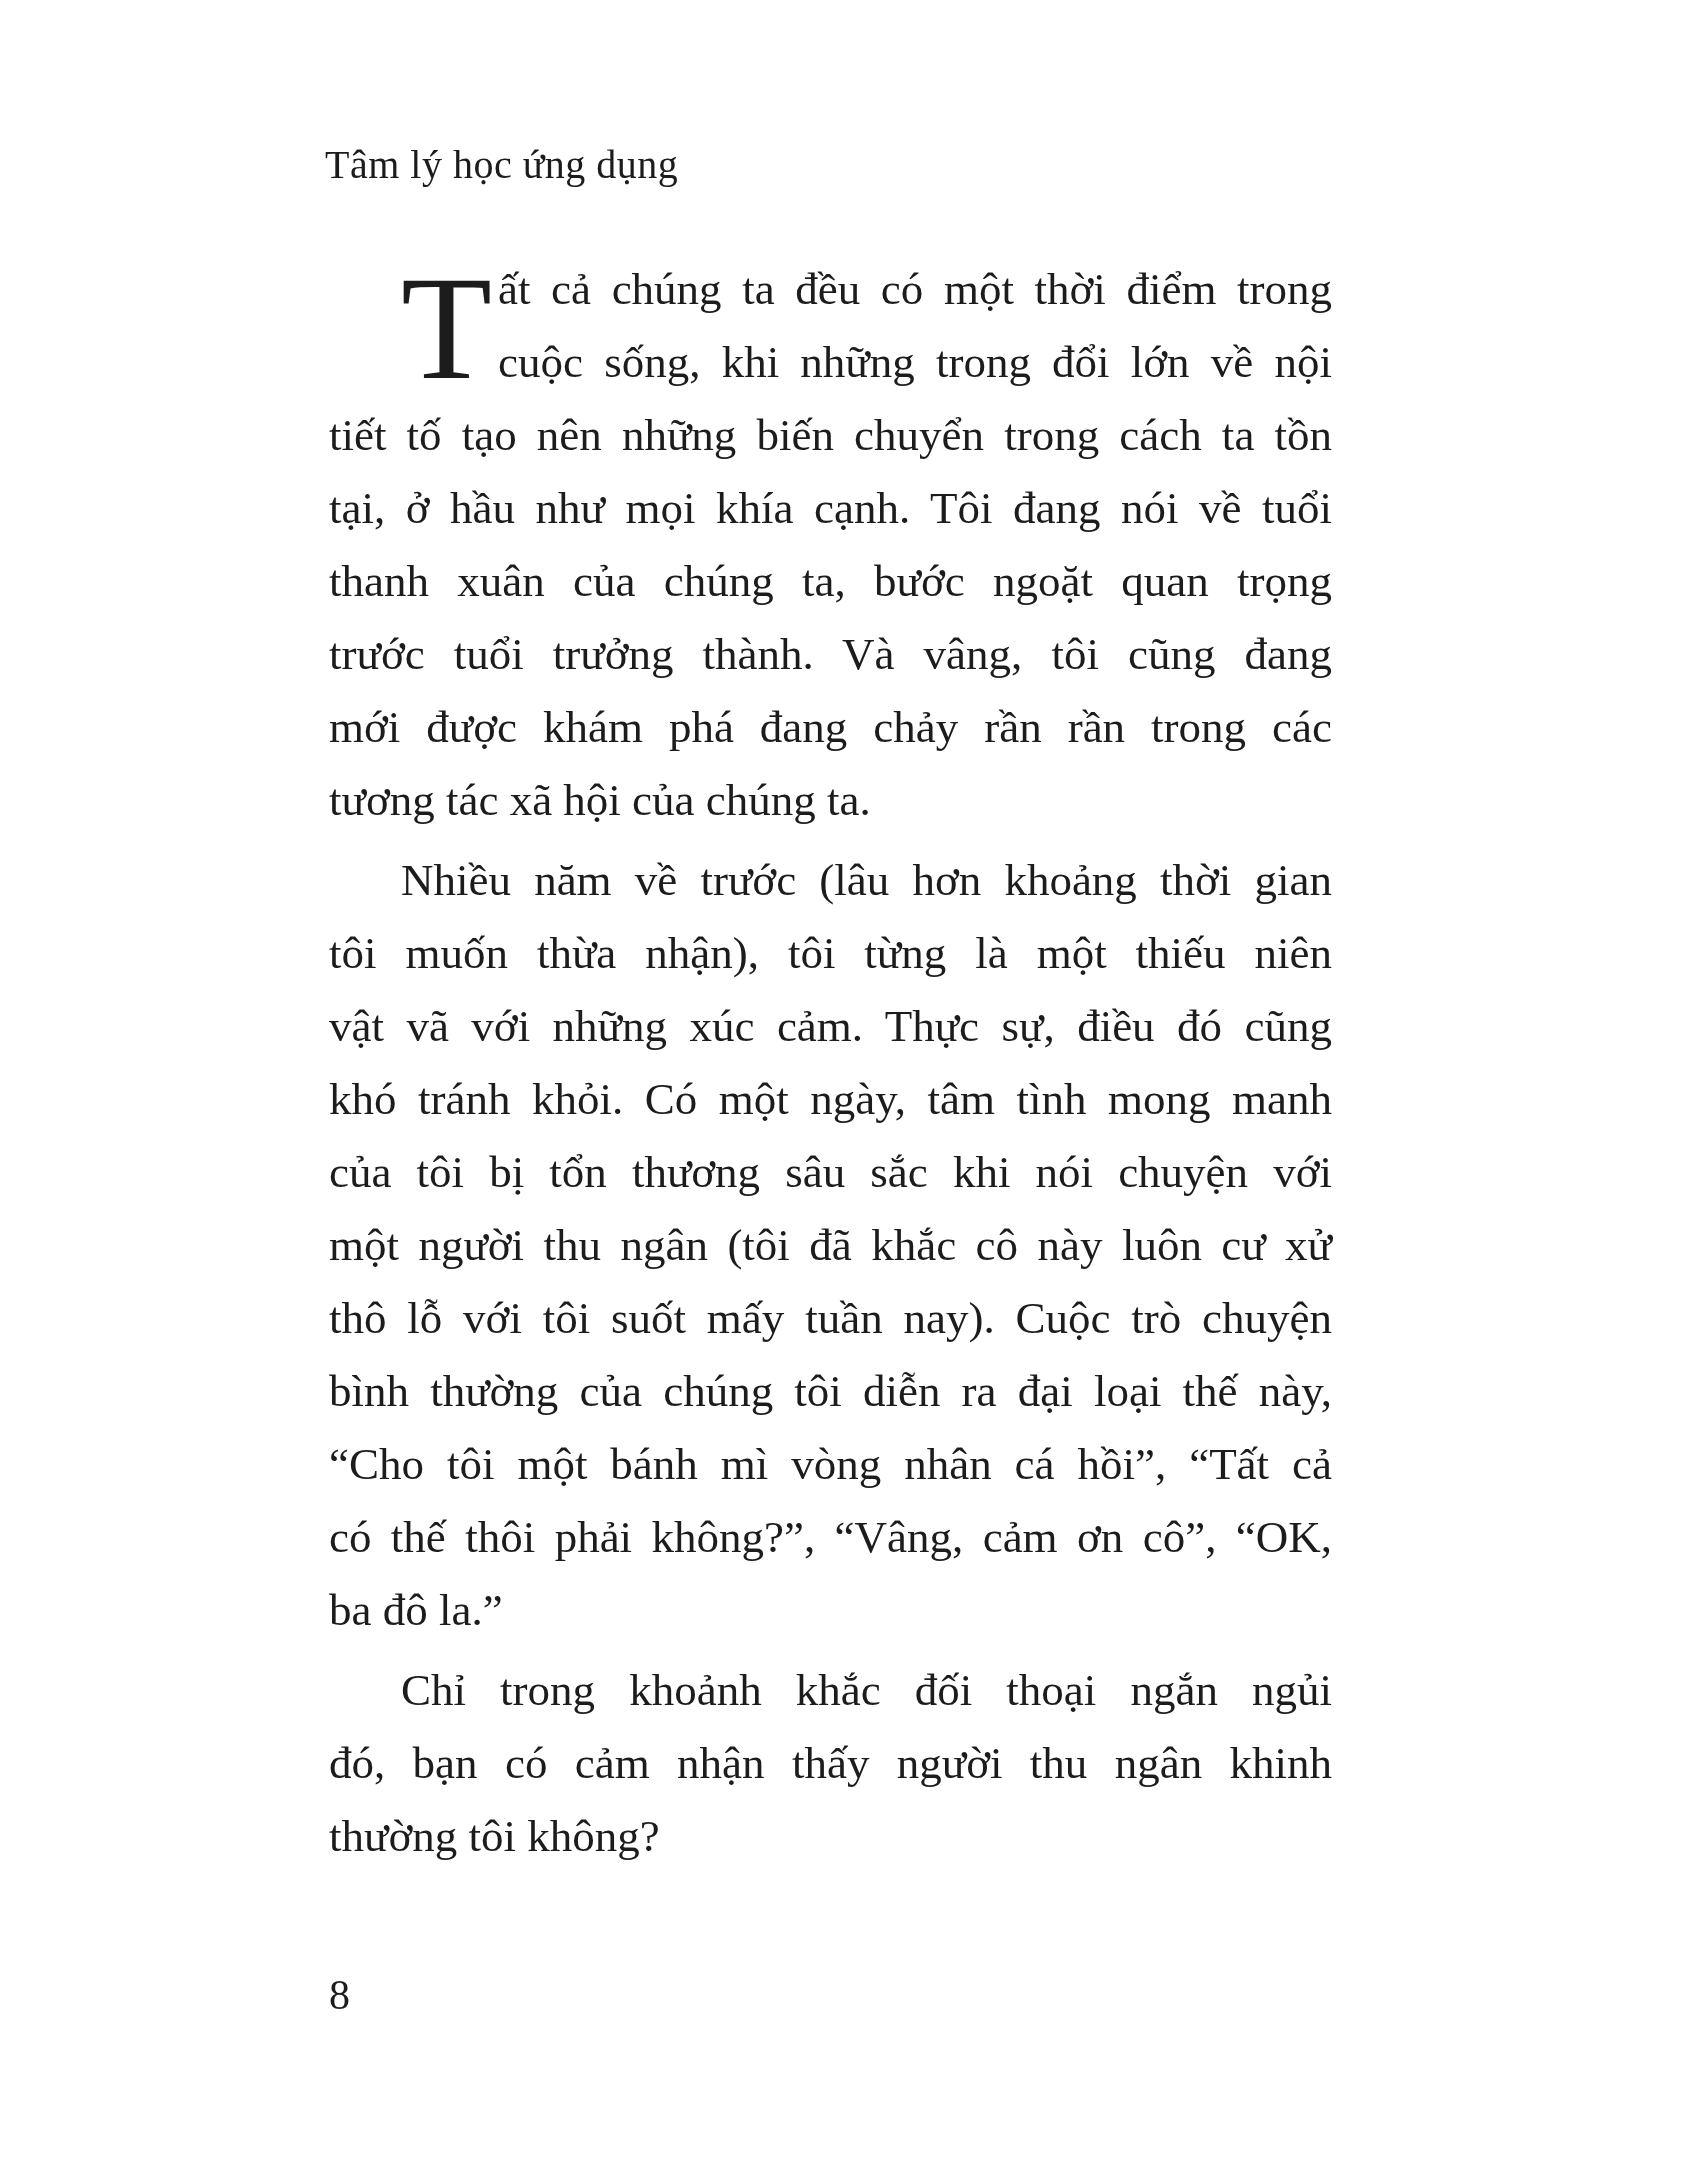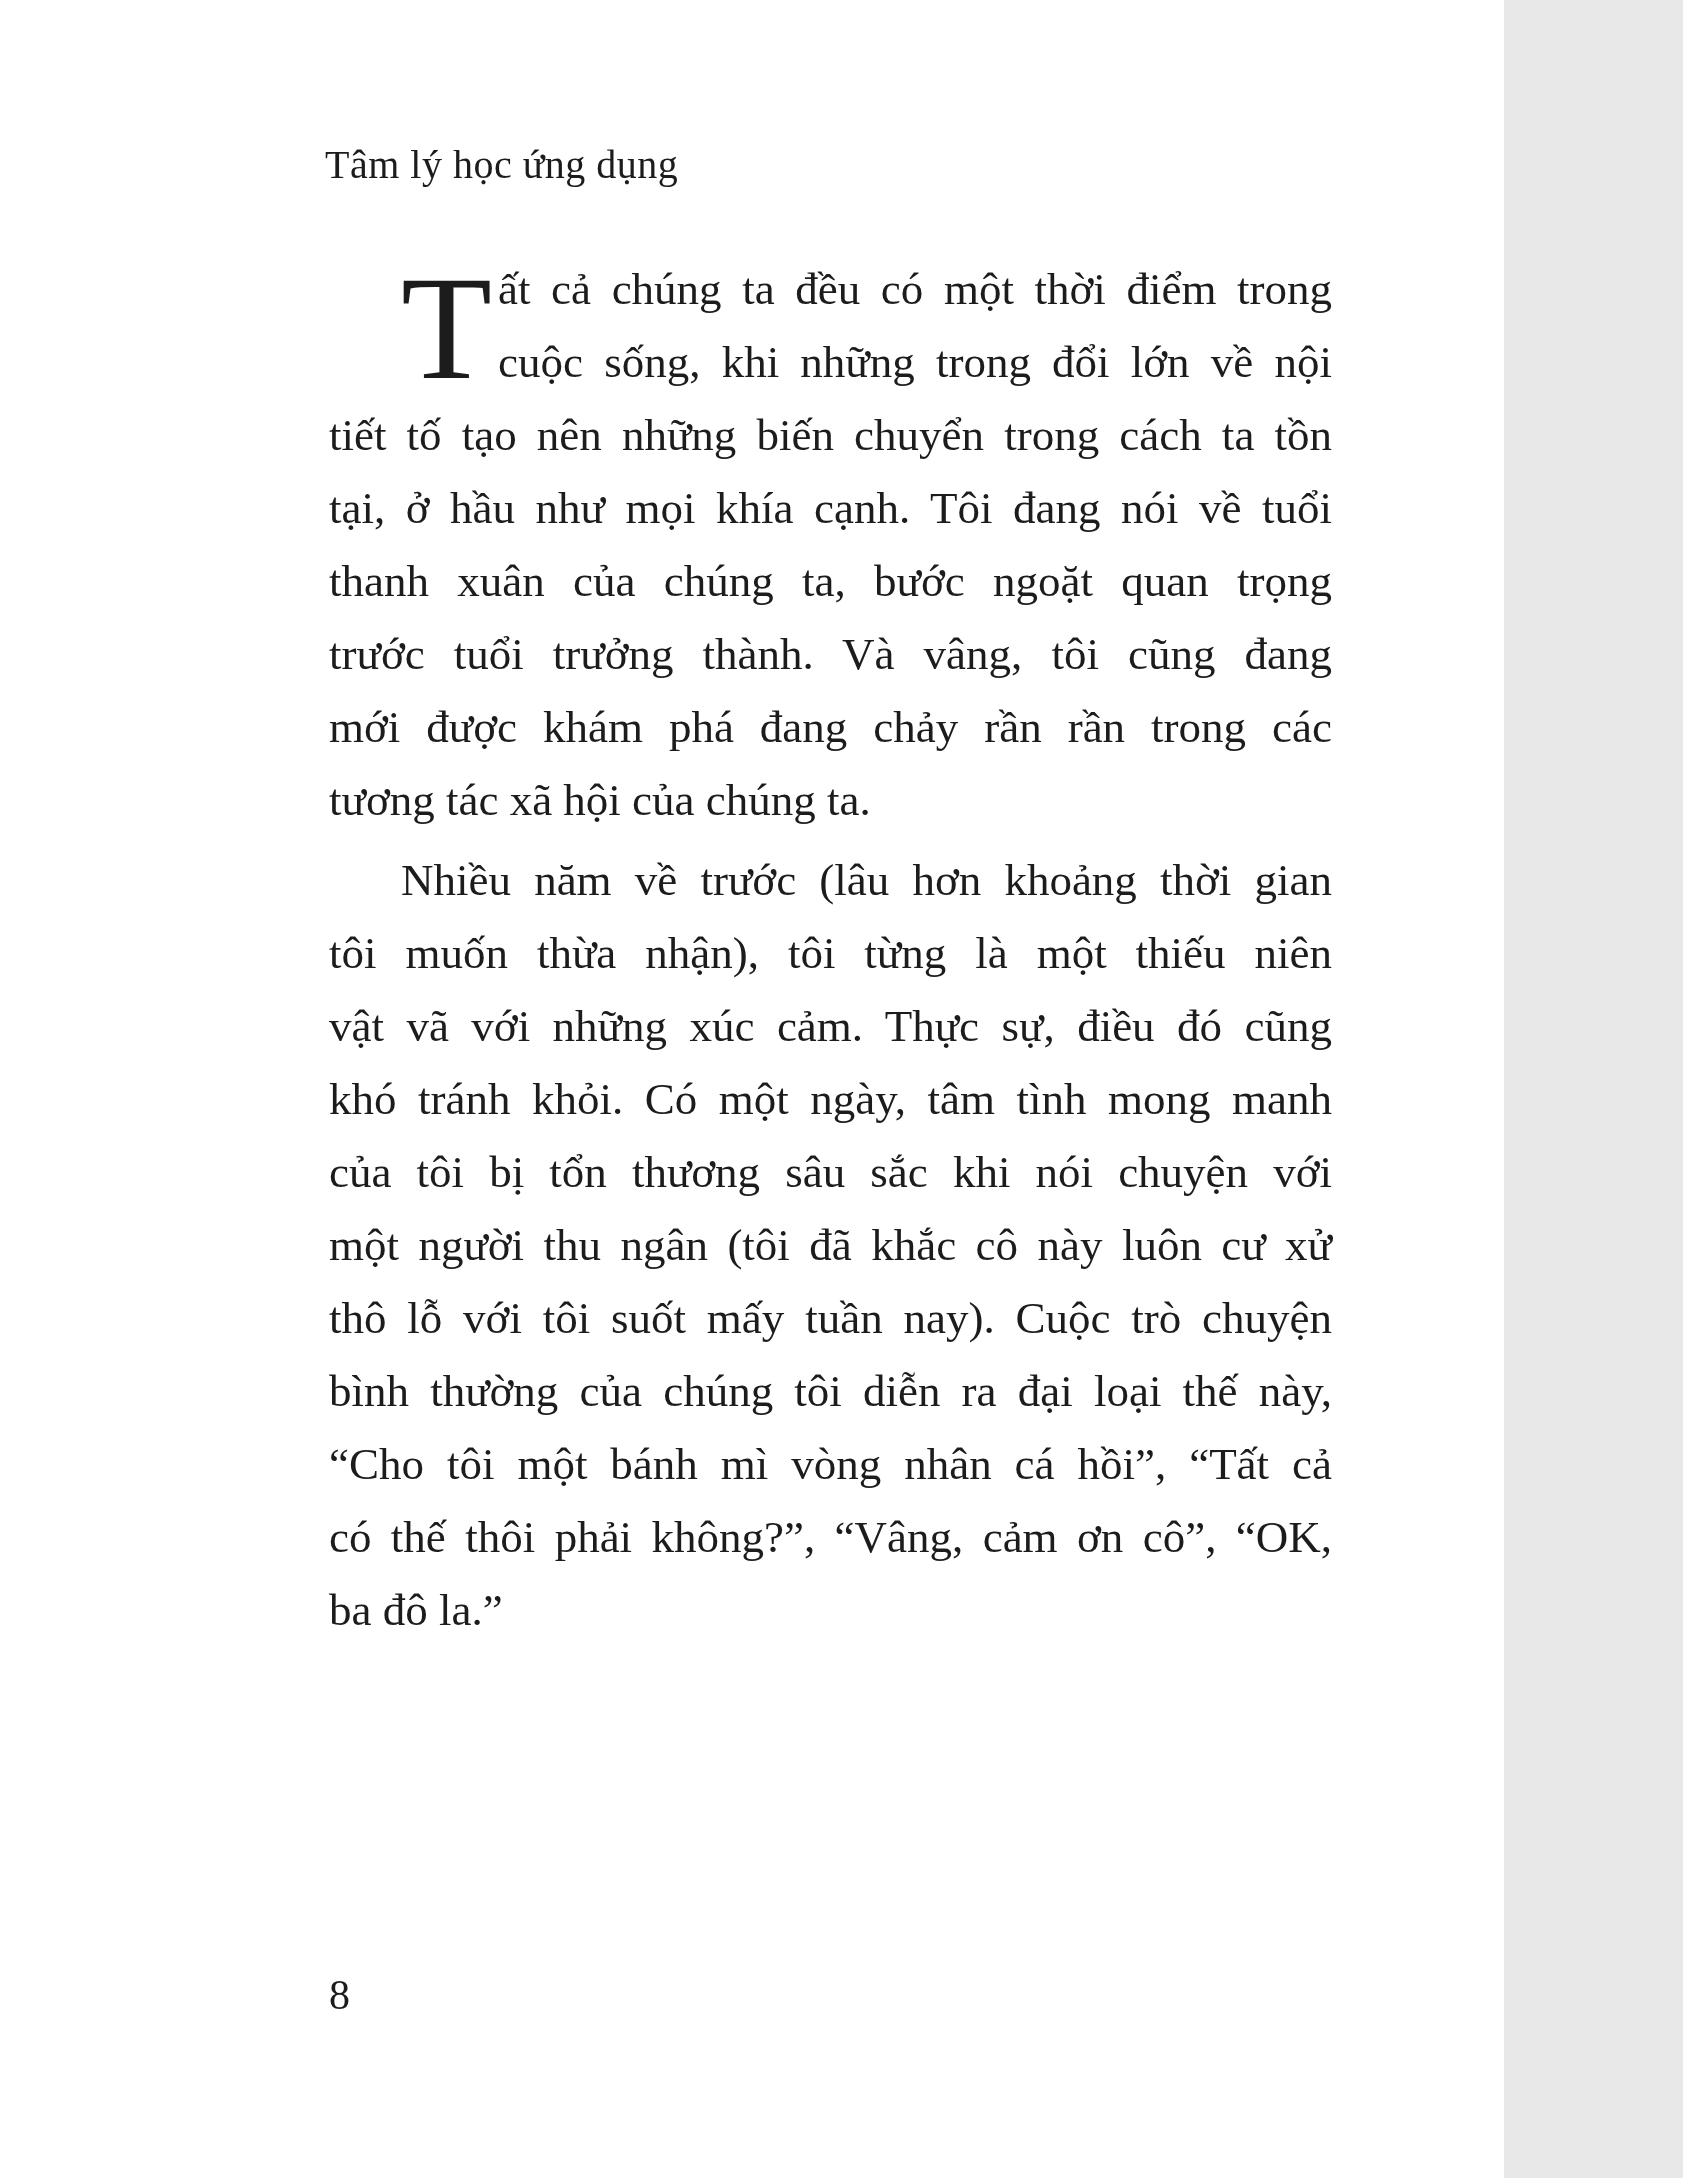--- a/index.html
+++ b/index.html
@@ -2,21 +2,21 @@
 <html><head>
 <meta charset="utf-8">
 <style>
   html, body {
     margin: 0;
     padding: 0;
     background: #e8e8e8;
   }
   .page {
     position: relative;
-    width: 1504px;
+    width: 1683px;
     height: 2178px;
     background: #ffffff;
     font-family: "Liberation Serif", "DejaVu Serif", serif;
     color: #1c1c1c;
     overflow: hidden;
   }
   .running-head {
     position: absolute;
     left: 325px;
     top: 143px;
@@ -86,19 +86,24 @@
       <div class="line">khó tránh khỏi. Có một ngày, tâm tình mong manh</div>
       <div class="line">của tôi bị tổn thương sâu sắc khi nói chuyện với</div>
       <div class="line">một người thu ngân (tôi đã khắc cô này luôn cư xử</div>
       <div class="line">thô lỗ với tôi suốt mấy tuần nay). Cuộc trò chuyện</div>
       <div class="line">bình thường của chúng tôi diễn ra đại loại thế này,</div>
       <div class="line">“Cho tôi một bánh mì vòng nhân cá hồi”, “Tất cả</div>
       <div class="line">có thế thôi phải không?”, “Vâng, cảm ơn cô”, “OK,</div>
       <div class="line last">ba đô la.”</div>
     </div>
 
+    <div class="para">
+      <div class="line indent">Chỉ trong khoảnh khắc đối thoại ngắn ngủi</div>
+      <div class="line">đó, bạn có cảm nhận thấy người thu ngân khinh</div>
+      <div class="line last">thường tôi không?</div>
+    </div>
 
   </div>
 
   <div class="page-number">8</div>
 
 </div>
 
 
 </body></html>

